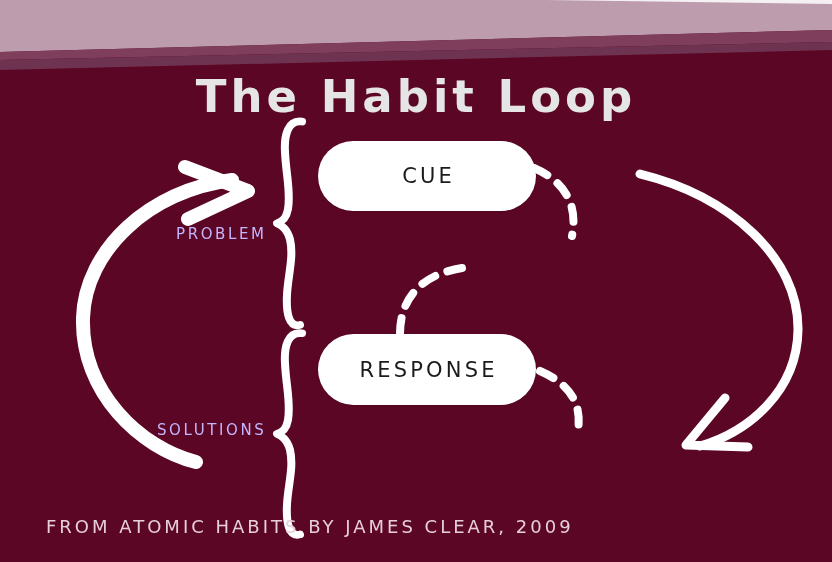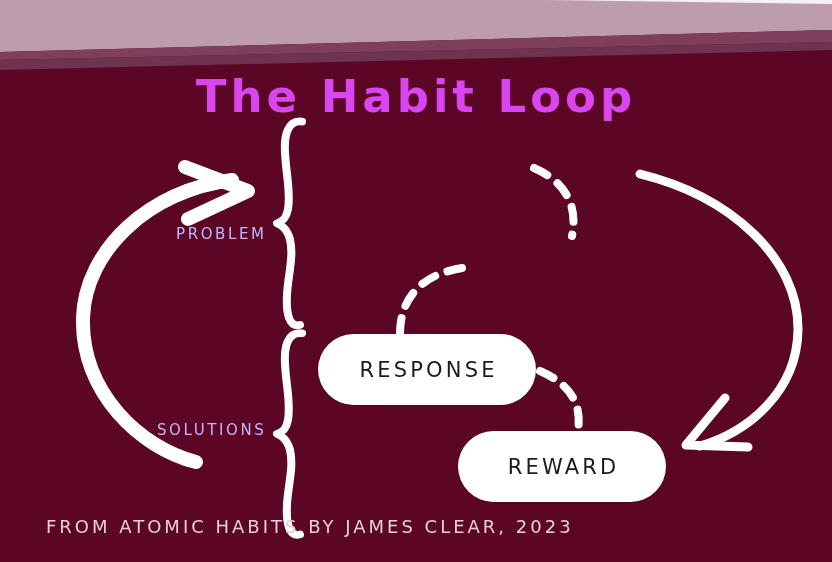--- a/index.html
+++ b/index.html
@@ -30,21 +30,21 @@
     pointer-events: none;
   }
 
   
   #title {
     position: absolute;
     left: 0;
     top: 68px;
     width: 832px;
     text-align: center;
-    color: #d946ef;
+    color: #e5e5e5;
     font-family: "DejaVu Sans", sans-serif;
     font-weight: 700;
     font-size: 45px;
     letter-spacing: 4px;
     line-height: 58px;
     white-space: nowrap;
   }
 
   
   .pill {
@@ -151,29 +151,29 @@
       <path d="M 302 352
                C 288 350, 284 366, 285 384
                C 286 408, 291 426, 288 444
                C 286 456, 280 458, 277 459
                C 281 461, 287 464, 290 476
                C 294 494, 288 514, 287 534
                C 286 554, 289 569, 300 566" fill="none" stroke="#ffffff" stroke-width="8" stroke-linecap="round" stroke-linejoin="round" transform="translate(0,-7) scale(1,0.94) translate(0,10)"></path>
     </g>
   </svg>
 
+  <div class="pill" id="pill-cue">
+    <span>CUE</span>
+  </div>
 
 
   <div class="pill" id="pill-response">
     <span>RESPONSE</span>
   </div>
 
-  <div class="pill" id="pill-reward">
-    <span>REWARD</span>
-  </div>
 
   <div class="side-label" id="label-problem">PROBLEM</div>
 
   <div class="side-label" id="label-solutions">SOLUTIONS</div>
 
-  <div id="credit">FROM ATOMIC HABITS BY JAMES CLEAR, 2023</div>
+  <div id="credit">FROM ATOMIC HABITS BY JAMES CLEAR, 2009</div>
 
 </div>
 
 </body></html>

